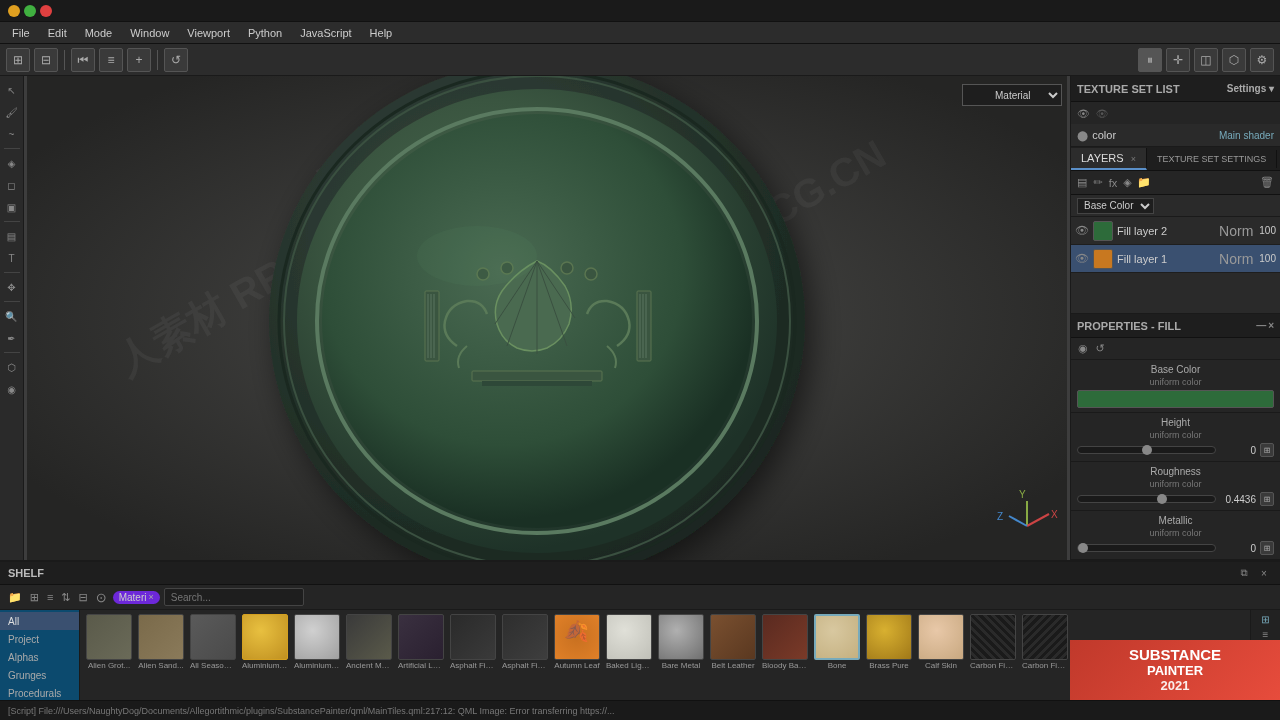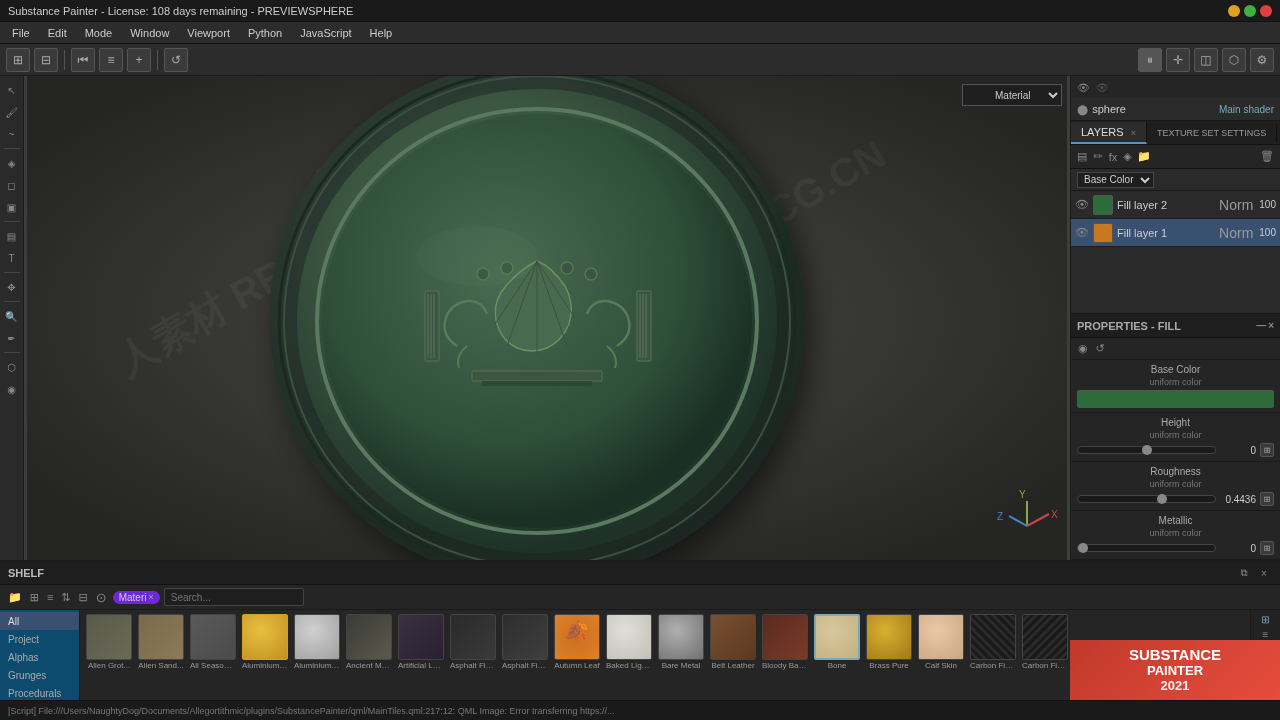--- a/index.html
+++ b/index.html
@@ -203,21 +203,20 @@
 
     
     #viewport-scene {
       width: 100%; height: 100%;
     }
   </style>
 </head>
 <body>
 
 <div id="titlebar">
-  <span>Substance Painter - License: 108 days remaining - PREVIEWSPHERE</span>
   <div class="winbtns">
     <span class="winbtn min"></span>
     <span class="winbtn max"></span>
     <span class="winbtn close"></span>
   </div>
 </div>
 
 <div id="menubar">
   <span>File</span>
   <span>Edit</span>
@@ -367,28 +366,34 @@
         <text x="24" y="-8" fill="#cc4444" font-size="10">X</text>
         <line x1="0" y1="0" x2="-18" y2="-10" stroke="#4488cc" stroke-width="2"></line>
         <text x="-30" y="-6" fill="#4488cc" font-size="10">Z</text>
       </g>
     </svg>
   </div>
 
   <div id="right-panel">
 
     <div id="tex-set-list">
+      <div id="tex-set-header">
+        <span>TEXTURE SET LIST</span>
+        <div class="hdr-btns">
+          <span style="font-size:10px; color:#aaa; cursor:pointer;">Settings ▾</span>
+        </div>
+      </div>
       <div id="tex-set-toolbar">
         <span class="ts-icon">👁</span>
         <span class="ts-icon" style="opacity:0.5">👁</span>
         <div style="flex:1"></div>
       </div>
       <div id="tex-set-material-row">
         <span style="color:#888; font-size:10px; margin-right:4px;">⬤</span>
-        <span style="font-size:11px; color:#ccc; flex:1;">sphere</span>
+        <span style="font-size:11px; color:#ccc; flex:1;">color</span>
         <span style="color:#7ab; font-size:10px;">Main shader</span>
       </div>
     </div>
 
     <div id="layers-panel">
       <div id="layers-tabs">
         <div class="layer-tab active">
           <span>LAYERS</span>
           <span class="layer-tab-close">×</span>
         </div>

